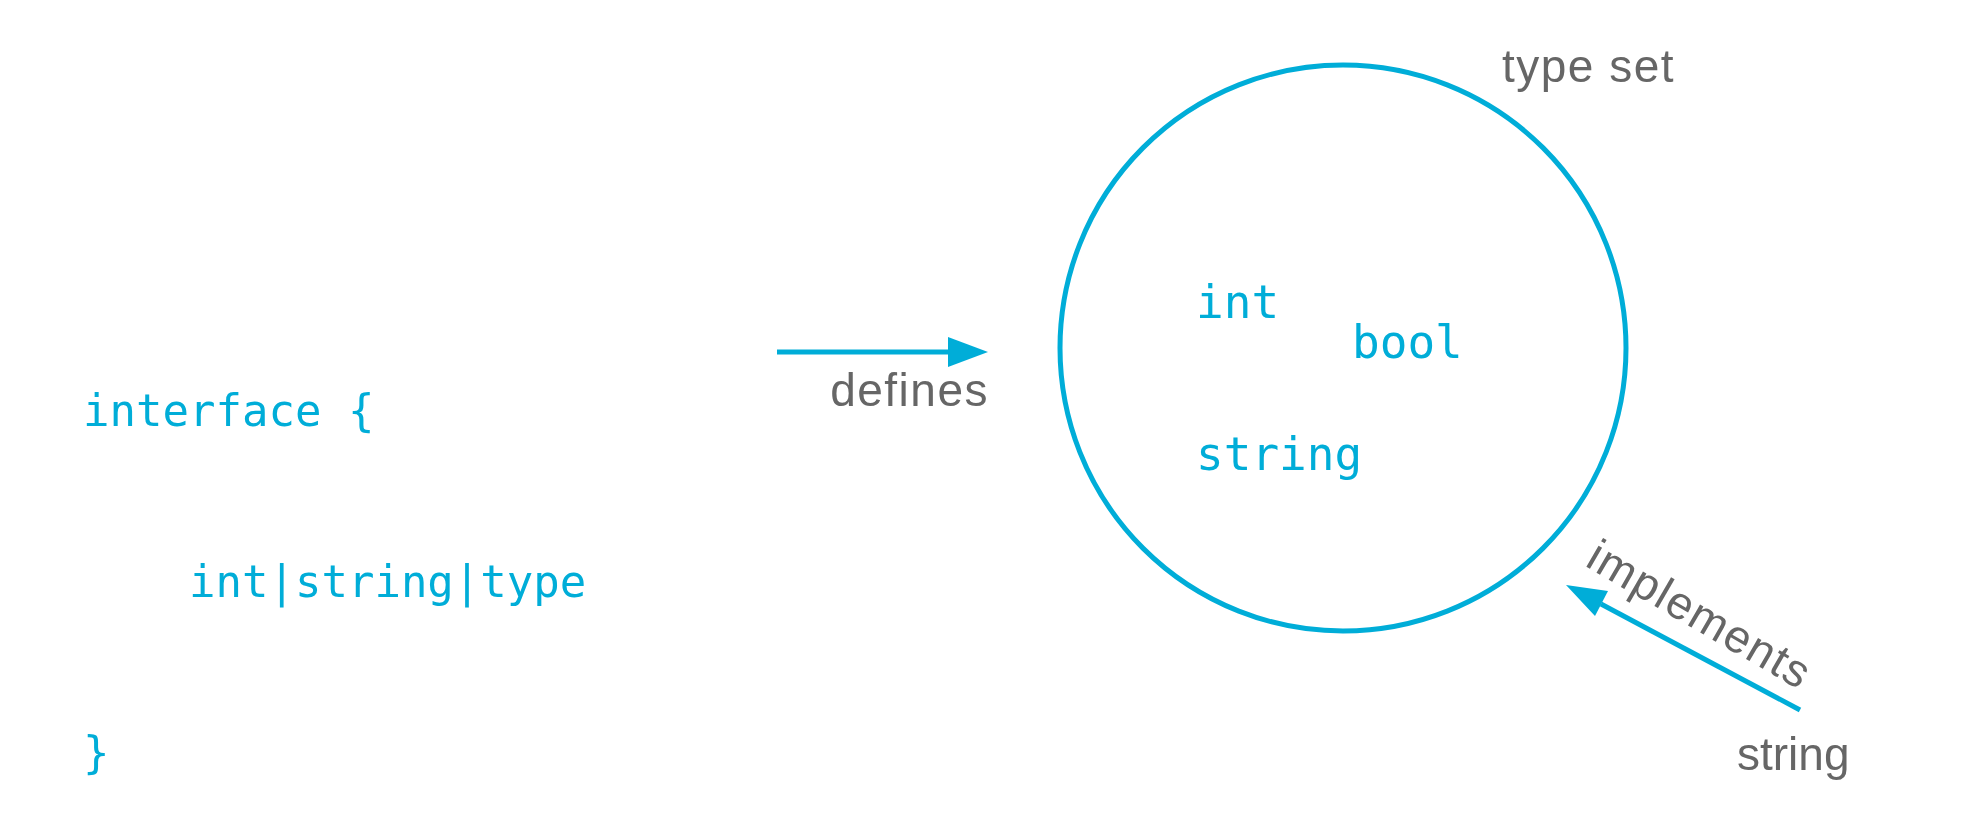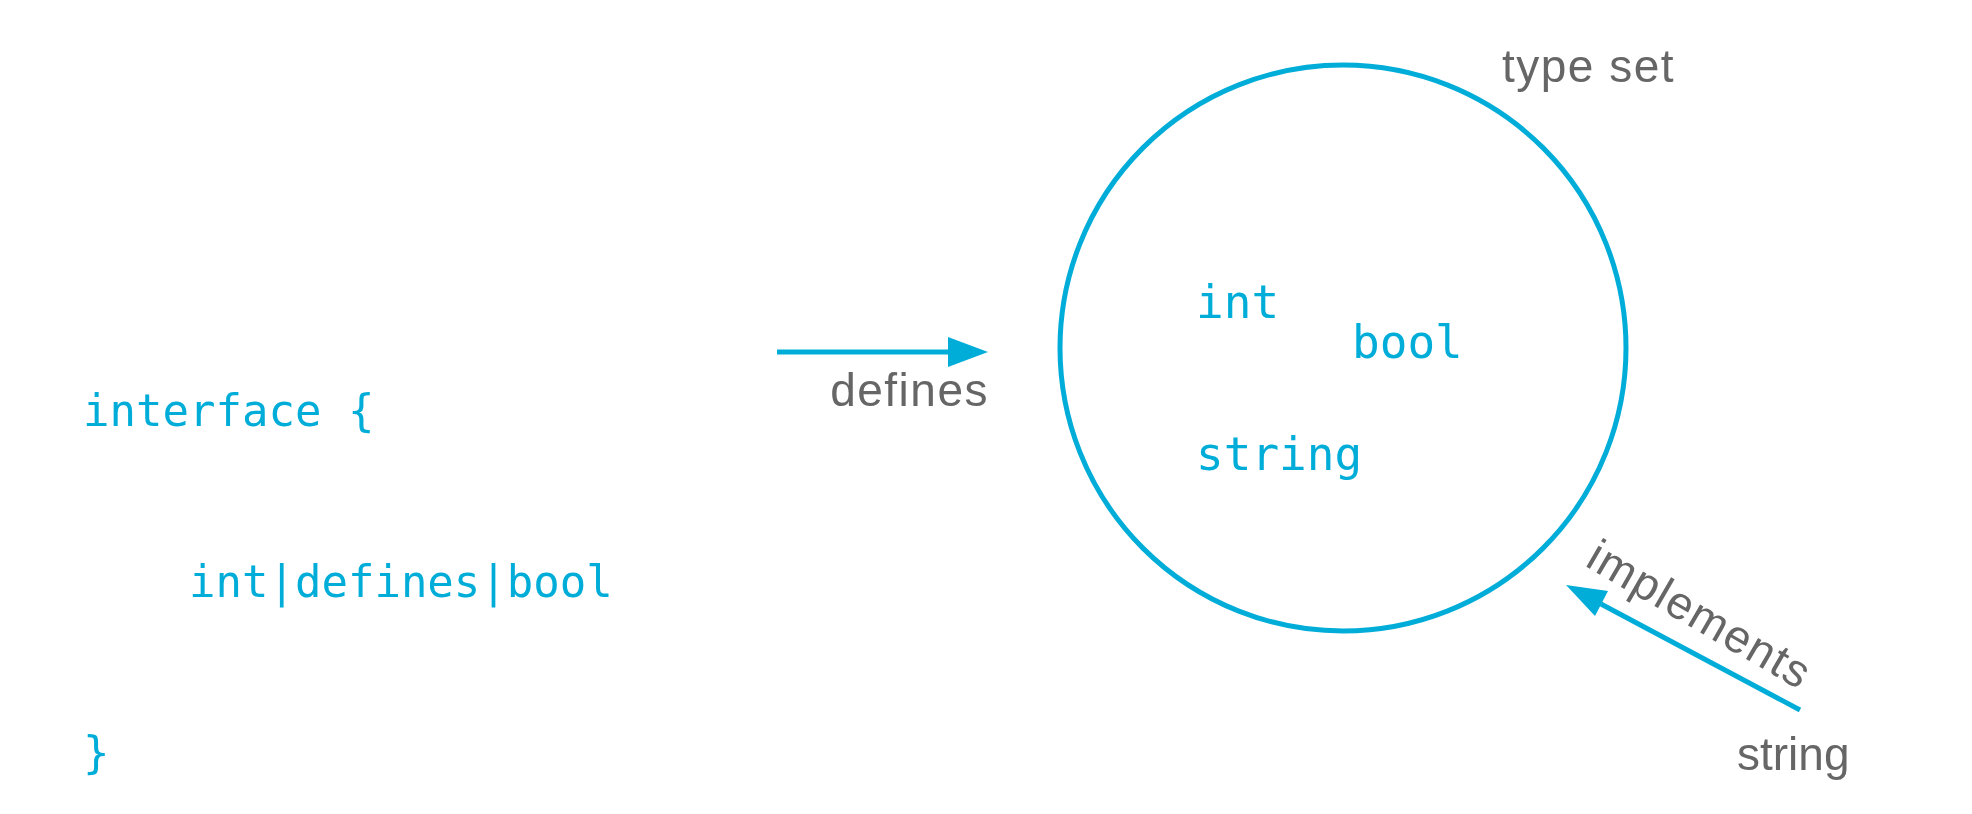--- a/index.html
+++ b/index.html
@@ -102,21 +102,21 @@
     </g>
 
     <g>
       <line class="stroke" x1="1800" y1="710" x2="1601" y2="604"></line>
       <polygon class="fill" points="1566,585 1608,591 1595,616"></polygon>
     </g>
   </svg>
 
   <div class="code-block mono">
     <div class="code-line">interface {</div>
-    <div class="code-line">    int|defines|bool</div>
+    <div class="code-line">    int|string|type</div>
     <div class="code-line">}</div>
   </div>
 
   <div class="sans-label defines-label">defines</div>
 
   <div class="sans-label type-set-label">type set</div>
 
   <div class="mono-label mono member-int">int</div>
   <div class="mono-label mono member-bool">bool</div>
   <div class="mono-label mono member-string">string</div>

